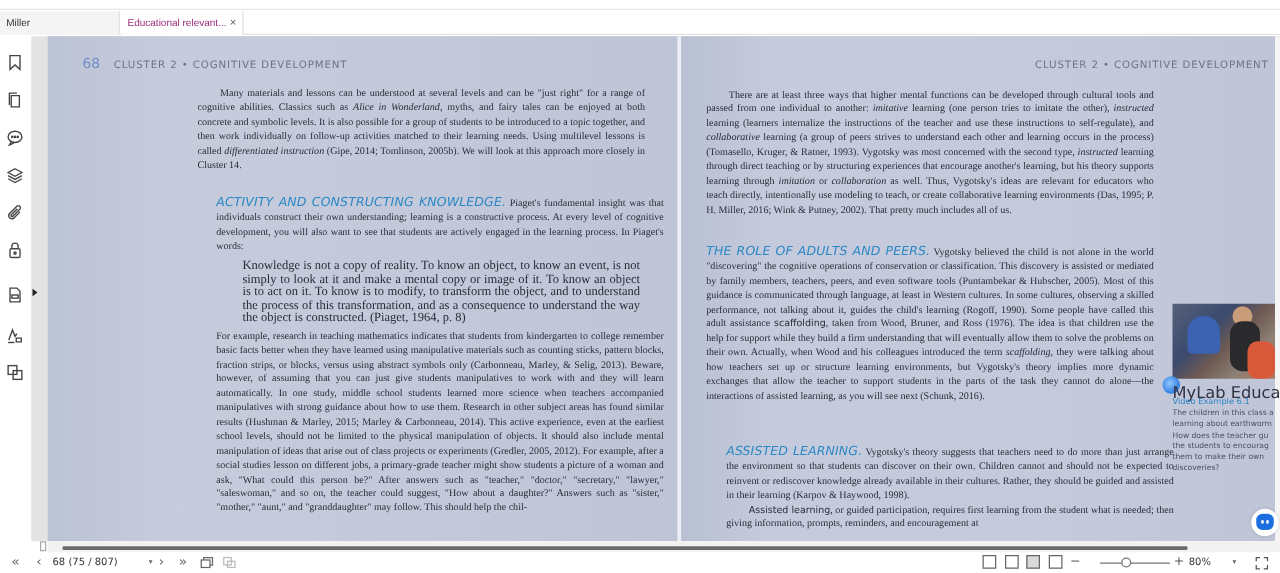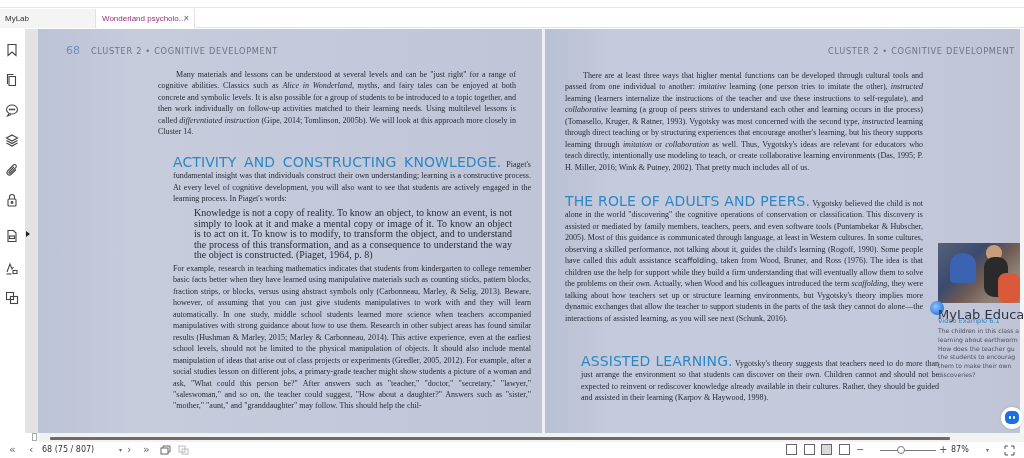--- a/index.html
+++ b/index.html
@@ -23,21 +23,21 @@
   .page.right { left: 507px; width: 475px; background: linear-gradient(90deg, #b9c0d3 0%, #c5cbdc 15%, #c4cadb 70%, #bfc5d7 100%); }
   .spine { position: absolute; left: 504px; top: 0; width: 3px; height: 404px; background: #eef0f5; }
   .edge-right { position: absolute; left: 982px; top: 0; width: 4px; height: 404px; background: #f5f5f5; }
 
   .running-head { position: absolute; font-family: "DejaVu Sans", sans-serif; font-size: 8.2px; letter-spacing: 0.7px; color: #6f7385; }
   .pg-num { position: absolute; left: 28px; top: 15px; font-family: "DejaVu Sans", sans-serif; font-size: 11px; color: #6f8cc4; }
 
   .text { position: absolute; font-family: "Liberation Serif", serif; font-size: 8.05px; line-height: 11.45px; color: #2a2b36; text-align: justify; }
   .text p { margin: 0; }
   .indent { text-indent: 18px; }
-  .head { font-family: "DejaVu Sans", sans-serif; font-size: 14px; color: #2c88c5; letter-spacing: 0.1px; }
+  .head { font-family: "DejaVu Sans", sans-serif; font-size: 10px; color: #2c88c5; letter-spacing: 0.1px; font-style: italic; }
   .quote { font-size: 10px; line-height: 10.6px; }
   .bold-sans { font-family: "DejaVu Sans", sans-serif; font-weight: normal; font-size: 7.6px; }
 
   .video-card { position: absolute; left: 900px; top: 214px; width: 82px; height: 170px; }
   .video-thumb { position: absolute; left: 0; top: 0; width: 82px; height: 60px; background: linear-gradient(135deg, #56617a 0%, #3b4a6e 35%, #6e5a52 55%, #8d8075 75%, #b27760 100%); overflow: hidden; }
   .video-thumb .p1 { position: absolute; left: 12px; top: 10px; width: 26px; height: 30px; border-radius: 12px 12px 4px 4px; background: #3c63b2; }
   .video-thumb .p2 { position: absolute; left: 46px; top: 14px; width: 24px; height: 40px; border-radius: 10px; background: #2a2a2c; }
   .video-thumb .f1 { position: absolute; left: 48px; top: 2px; width: 16px; height: 16px; border-radius: 50%; background: #c99c7a; }
   .video-thumb .f2 { position: absolute; left: 60px; top: 30px; width: 22px; height: 30px; border-radius: 8px; background: #d85a3a; }
   .play-dot { position: absolute; left: -8px; top: 58px; width: 14px; height: 14px; border-radius: 50%; background: radial-gradient(circle at 40% 40%, #8fc6ff 0%, #2f7de1 70%, #1f5fbf 100%); }
@@ -65,23 +65,23 @@
   .zoom-knob { position: absolute; left: 897px; top: 4px; width: 8px; height: 8px; border-radius: 50%; border: 1px solid #777; background: #fff; }
   .zoom-field { position: absolute; left: 951px; top: 2px; width: 38px; height: 12px; font-size: 8px; line-height: 12px; color: #333; }
   .zoom-field .dd { position: absolute; right: 0; top: 0; font-size: 6px; color: #666; }
 </style>
 </head>
 <body>
 
 <div class="topbar"></div>
 
 <div class="tabbar">
-  <div class="tab start"><span>MyLab</span></div>
+  <div class="tab start"><span>Miller</span></div>
   <div class="tab doc">
-    <span>Wonderland psycholo...</span>
+    <span>Educational relevant...</span>
     <span class="close">×</span>
   </div>
 </div>
 
 <div class="sidebar">
   <div class="sb-icon" style="top:14px"><svg viewBox="0 0 14 14">
         <path d="M3 1.5h8v11l-4-3.5-4 3.5z"></path>
       </svg></div>
   <div class="sb-icon" style="top:44px"><svg viewBox="0 0 14 14">
         <path d="M4 3.5h6.5v9H4z"></path>
@@ -150,20 +150,21 @@
     <div class="text" style="left:20px; top:41px; width:358px;">
       <p class="indent"><span>There are at least three ways that higher mental functions can be developed through cultural tools and passed from one individual to another: </span><i>imitative</i><span> learning (one person tries to imitate the other), </span><i>instructed</i><span> learning (learners internalize the instructions of the teacher and use these instructions to self-regulate), and </span><i>collaborative</i><span> learning (a group of peers strives to understand each other and learning occurs in the process) (Tomasello, Kruger, &amp; Ratner, 1993). Vygotsky was most concerned with the second type, </span><i>instructed</i><span> learning through direct teaching or by structuring experiences that encourage another's learning, but his theory supports learning through </span><i>imitation</i><span> or </span><i>collaboration</i><span> as well. Thus, Vygotsky's ideas are relevant for educators who teach directly, intentionally use modeling to teach, or create collaborative learning environments (Das, 1995; P. H. Miller, 2016; Wink &amp; Putney, 2002). That pretty much includes all of us.</span></p>
     </div>
 
     <div class="text" style="left:20px; top:167px; width:358px;">
       <p><span class="head">THE ROLE OF ADULTS AND PEERS.</span><span> Vygotsky believed the child is not alone in the world "discovering" the cognitive operations of conservation or classification. This discovery is assisted or mediated by family members, teachers, peers, and even software tools (Puntambekar &amp; Hubscher, 2005). Most of this guidance is communicated through language, at least in Western cultures. In some cultures, observing a skilled performance, not talking about it, guides the child's learning (Rogoff, 1990). Some people have called this adult assistance </span><b class="bold-sans">scaffolding</b><span>, taken from Wood, Bruner, and Ross (1976). The idea is that children use the help for support while they build a firm understanding that will eventually allow them to solve the problems on their own. Actually, when Wood and his colleagues introduced the term </span><i>scaffolding,</i><span> they were talking about how teachers set up or structure learning environments, but Vygotsky's theory implies more dynamic exchanges that allow the teacher to support students in the parts of the task they cannot do alone—the interactions of assisted learning, as you will see next (Schunk, 2016).</span></p>
     </div>
 
     <div class="text" style="left:36px; top:327px; width:358px;">
       <p><span class="head">ASSISTED LEARNING.</span><span> Vygotsky's theory suggests that teachers need to do more than just arrange the environment so that students can discover on their own. Children cannot and should not be expected to reinvent or rediscover knowledge already available in their cultures. Rather, they should be guided and assisted in their learning (Karpov &amp; Haywood, 1998).</span></p>
+      <p class="indent"><b class="bold-sans">Assisted learning</b><span>, or guided participation, requires first learning from the student what is needed; then giving information, prompts, reminders, and encouragement at</span></p>
     </div>
   </div>
 
   <div class="edge-right"></div>
 
   <div class="video-card">
     <div class="video-thumb">
       <div class="p1"></div>
         <div class="f1"></div>
         <div class="p2"></div>
@@ -217,21 +218,21 @@
 
   <div class="view-ico" style="left:786px;"></div>
   <div class="view-ico" style="left:804px;"></div>
   <div class="view-ico active" style="left:821px;"></div>
   <div class="view-ico" style="left:839px;"></div>
   <span class="bb" style="left:856px; font-size:10px;">−</span>
   <div class="zoom-line"></div>
   <div class="zoom-knob"></div>
   <span class="bb" style="left:939px; font-size:10px;">+</span>
   <div class="zoom-field">
-    <span>87%</span>
+    <span>80%</span>
     <span class="dd">▾</span>
   </div>
   <span class="bb" style="left:1004px; top:3px; width:11px; height:11px;">
     <svg width="11" height="11" viewBox="0 0 11 11">
         <path d="M1 4V1h3M7 1h3v3M10 7v3H7M4 10H1V7" fill="none" stroke="#555"></path>
       </svg>
   </span>
 </div>
 
 </body></html>

